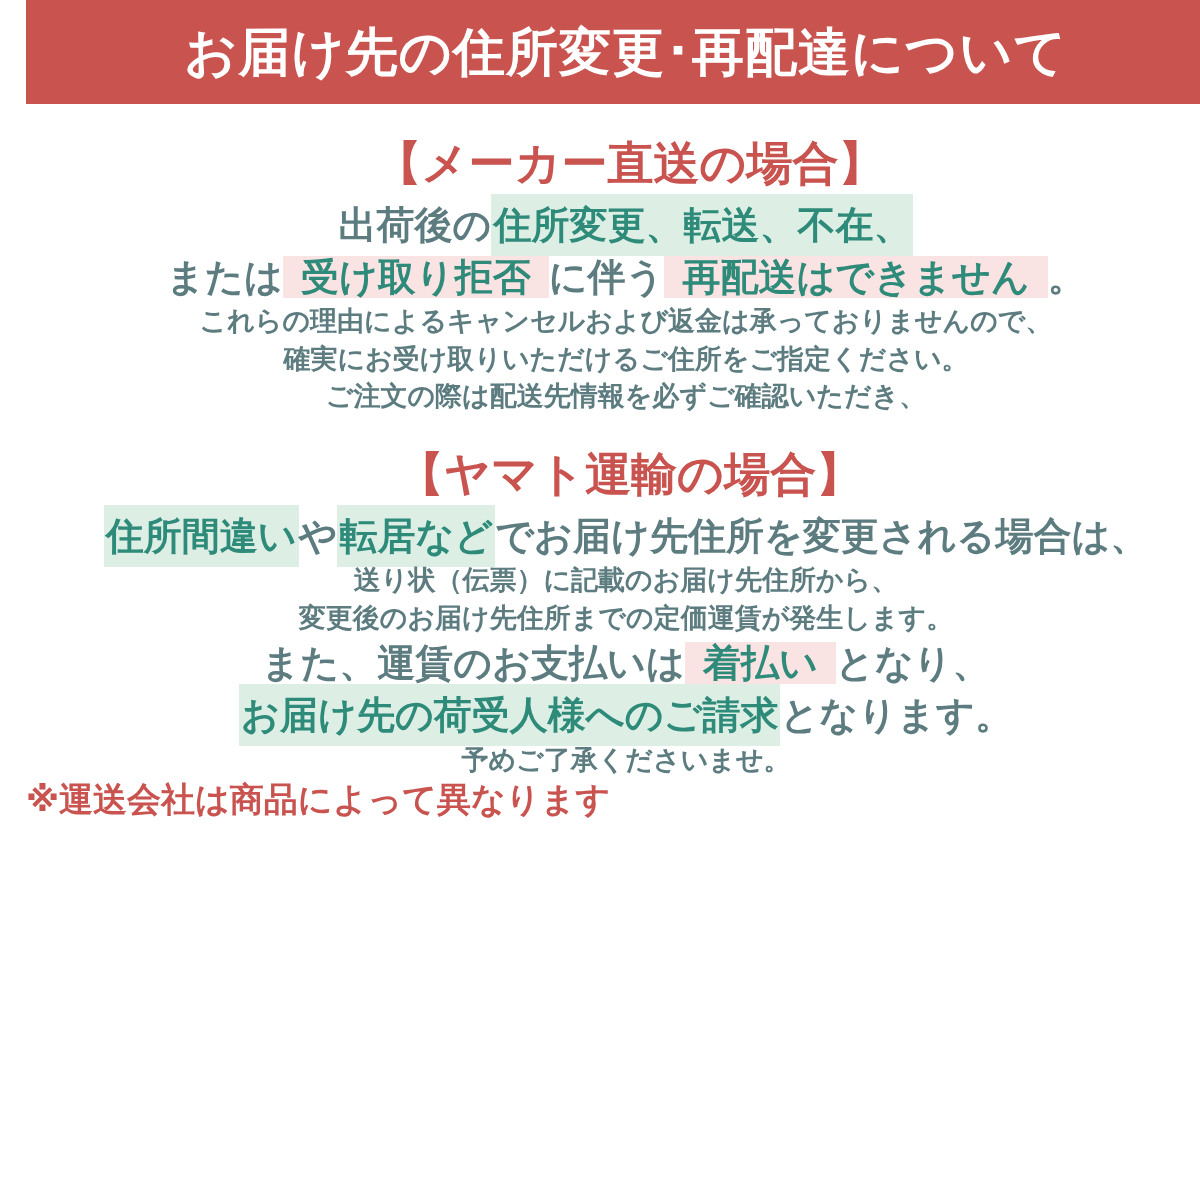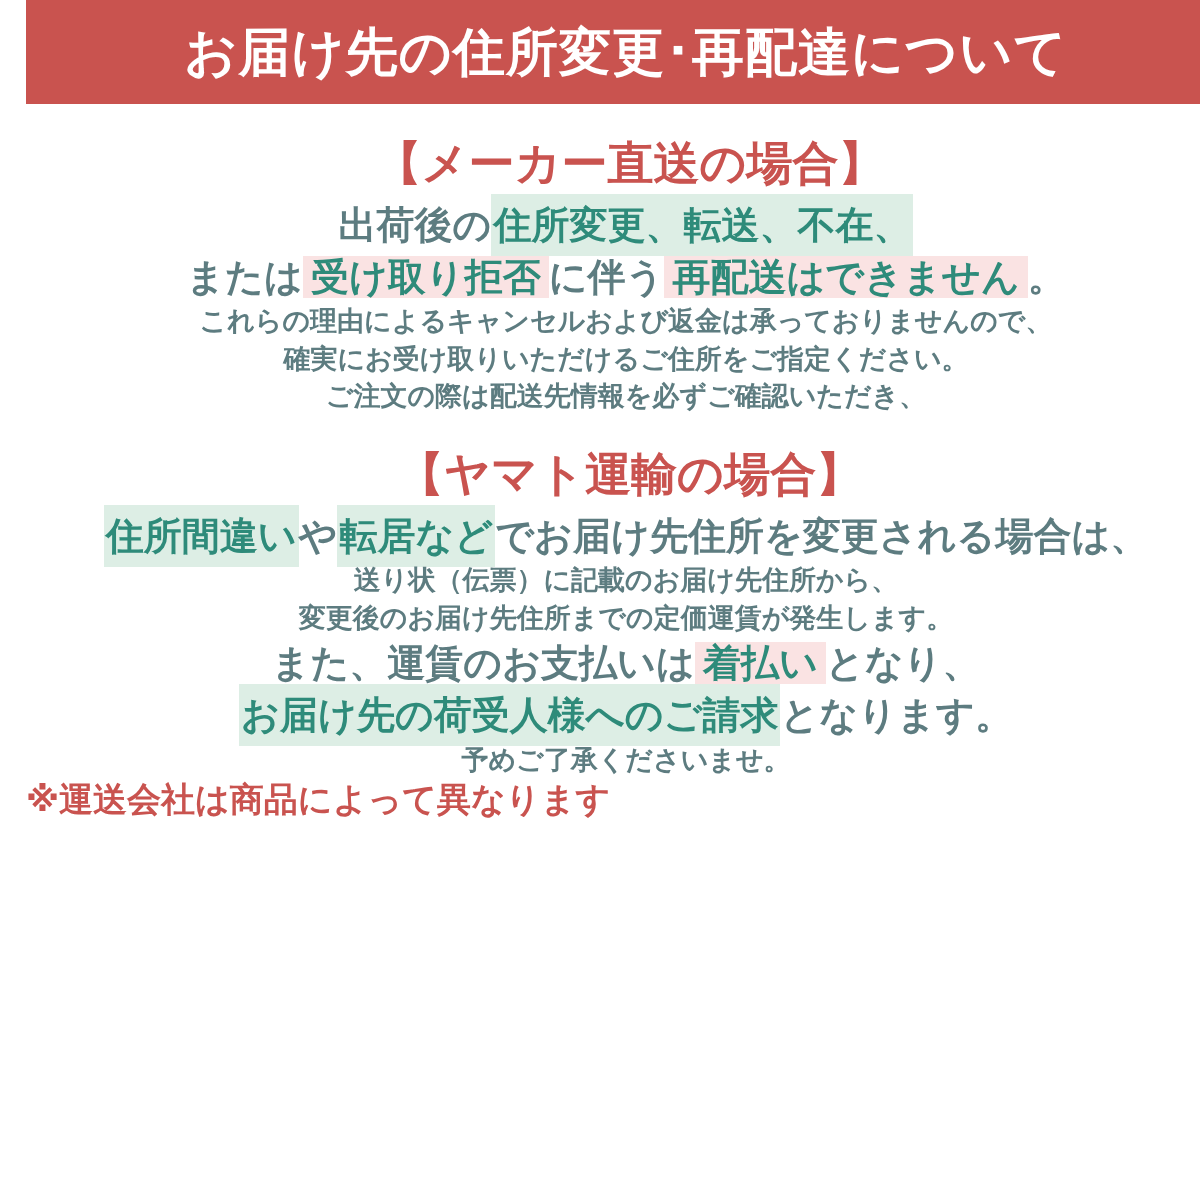--- a/index.html
+++ b/index.html
@@ -65,21 +65,21 @@
   .hl-green {
     background: #ddeee5;
     color: #2e8b7a;
     font-weight: bold;
     padding: 10px 2px;
   }
   .hl-pink {
     background: #fae3e3;
     color: #2e8b7a;
     font-weight: bold;
-    padding: 0 8px;
+    padding: 0 18px;
   }
   .note {
     color: #c9534f;
     font-size: 34px;
     font-weight: bold;
     text-align: left;
     white-space: nowrap;
     line-height: 1.2;
   }
   .block { margin-top: 10px; }

